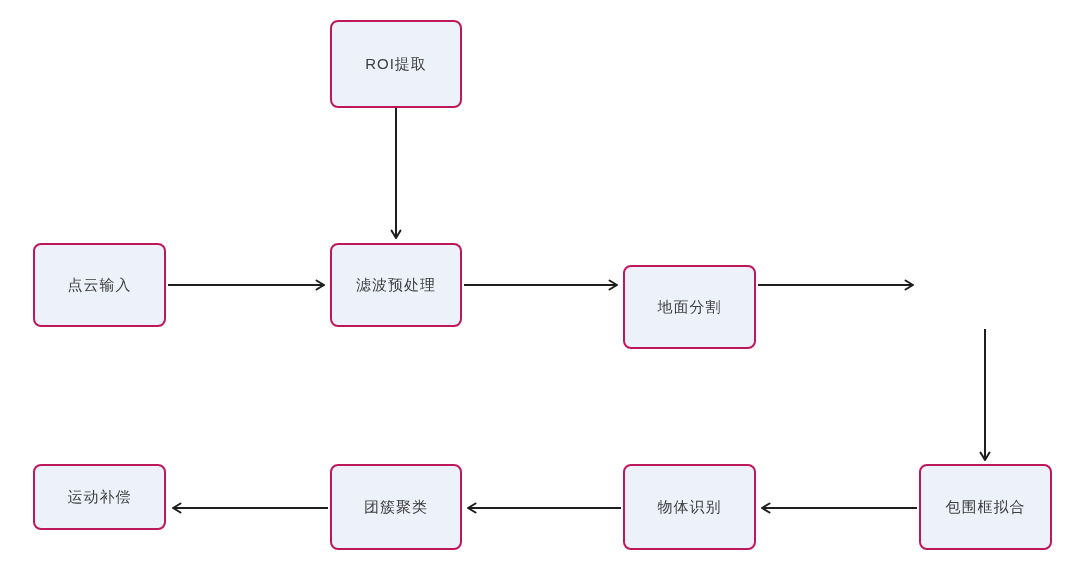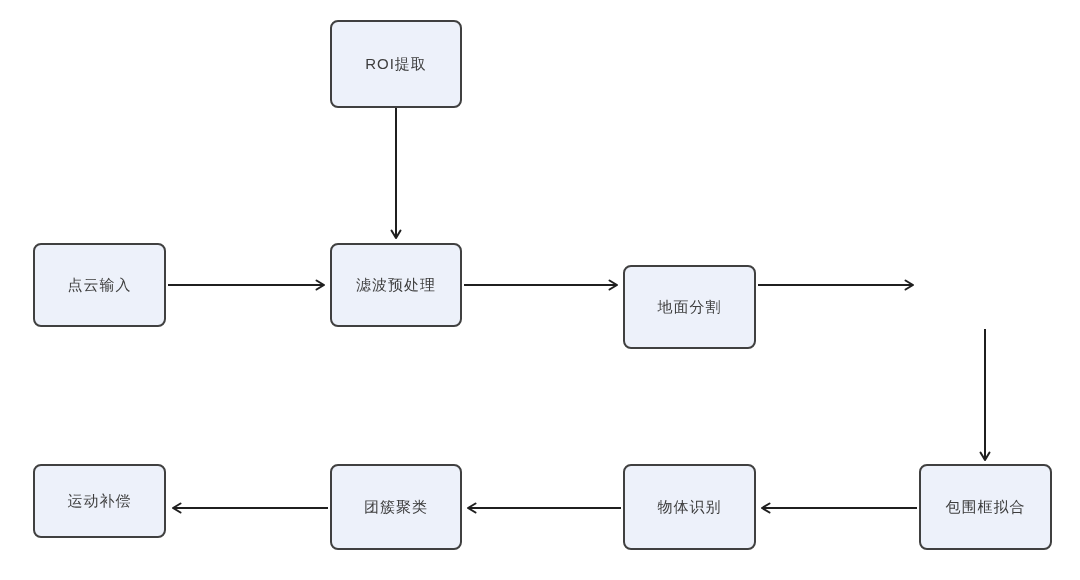--- a/index.html
+++ b/index.html
@@ -21,21 +21,21 @@
     top: 0;
     width: 1080px;
     height: 580px;
   }
   .node {
     position: absolute;
     display: flex;
     align-items: center;
     justify-content: center;
     background: #edf1fa;
-    border: 2px solid #404040;
+    border: 2px solid #be185d;
     border-radius: 8px;
     box-sizing: border-box;
     font-size: 15px;
     color: #3d3d3d;
     letter-spacing: 1px;
     text-align: center;
   }
   .edge-line {
     stroke: #1f1f1f;
     stroke-width: 2;
@@ -71,15 +71,15 @@
 
   <div class="node" style="left:623px; top:243px; width:133px; height:84px;margin-top:22px;">地面分割</div>
 
 
   <div class="node" style="left:919px; top:464px; width:133px; height:86px;">包围框拟合</div>
 
   <div class="node" style="left:623px; top:464px; width:133px; height:86px;">物体识别</div>
 
   <div class="node" style="left:330px; top:464px; width:132px; height:86px;">团簇聚类</div>
 
-  <div class="node" style="left:33px;  top:464px; width:133px; height:74px;">运动补偿</div>
+  <div class="node" style="left:33px;  top:464px; width:133px; height:66px;">运动补偿</div>
 
 </div>
 
 </body></html>

